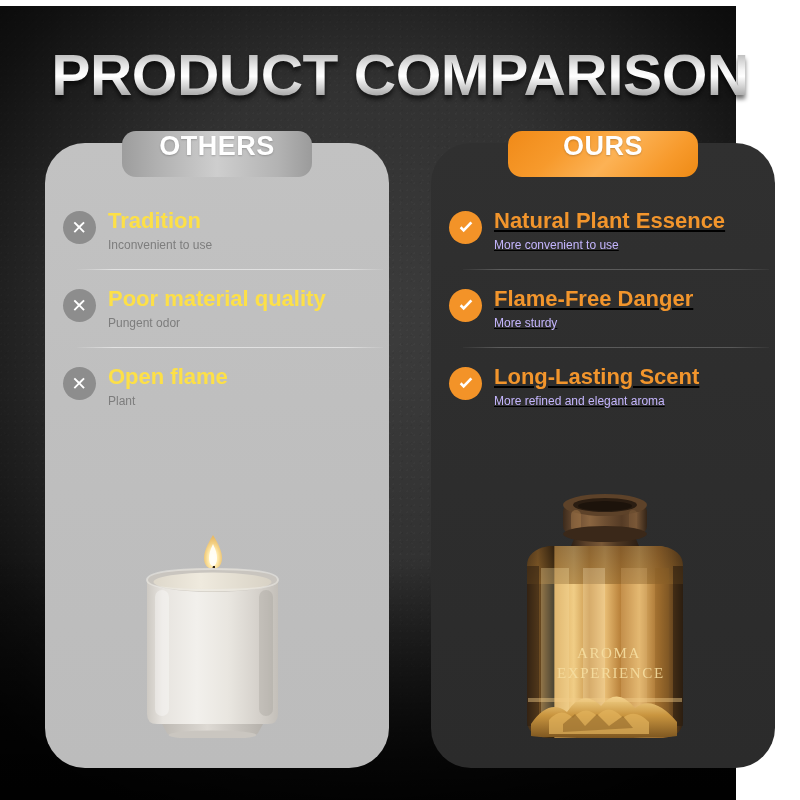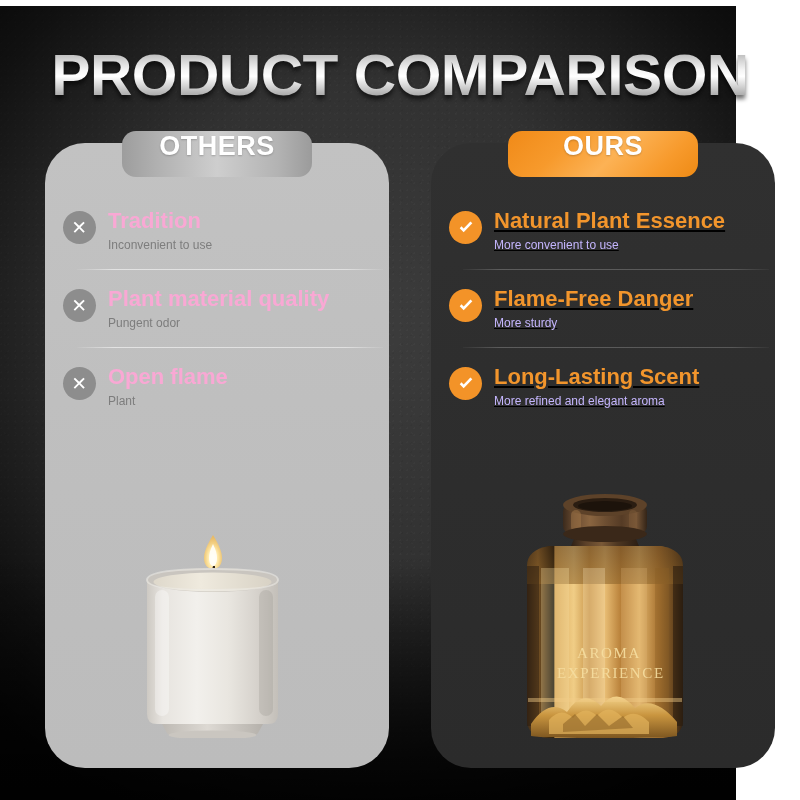--- a/index.html
+++ b/index.html
@@ -152,21 +152,21 @@
     font-weight:bold;
     line-height:1.18;
     white-space:nowrap;
   }
   .feat-sub{
     font-size:12px;
     line-height:1.35;
     margin-top:3px;
     white-space:nowrap;
   }
-  .left-col .feat-title{ color:#f9a8d4; }
+  .left-col .feat-title{ color:#fde047; }
   .left-col .feat-sub{ color:#7d7d7d; }
   .right-col .feat-title{ color:#f2952c; }
   .right-col .feat-sub{ color:#c4b5fd; }
 
   .divider{
     height:1px;
     margin:16px 6px 16px 32px;
   }
   .divider-left{ background:linear-gradient(to right, rgba(255,255,255,.05), rgba(255,255,255,.55) 12%, rgba(255,255,255,.5) 88%, rgba(255,255,255,.05)); }
   .divider-right{ background:linear-gradient(to right, rgba(255,255,255,.03), rgba(255,255,255,.22) 12%, rgba(255,255,255,.2) 88%, rgba(255,255,255,.03)); }
@@ -227,21 +227,21 @@
     <div class="divider divider-left"></div>
 
     <div class="feat">
       <div class="feat-row">
         <div class="badge badge-x">
           <svg width="19" height="19" viewBox="0 0 24 24" aria-hidden="true">
             <path d="M6.3 4.6 L4.6 6.3 L9.9 11.6 L4.6 16.9 L6.3 18.6 L11.6 13.3 L16.9 18.6 L18.6 16.9 L13.3 11.6 L18.6 6.3 L16.9 4.6 L11.6 9.9 Z" fill="#ffffff"></path>
           </svg>
         </div>
         <div class="feat-texts">
-          <div class="feat-title">Plant material quality</div>
+          <div class="feat-title">Poor material quality</div>
           <div class="feat-sub">Pungent odor</div>
         </div>
       </div>
     </div>
 
     <div class="divider divider-left"></div>
 
     <div class="feat">
       <div class="feat-row">
         <div class="badge badge-x">

